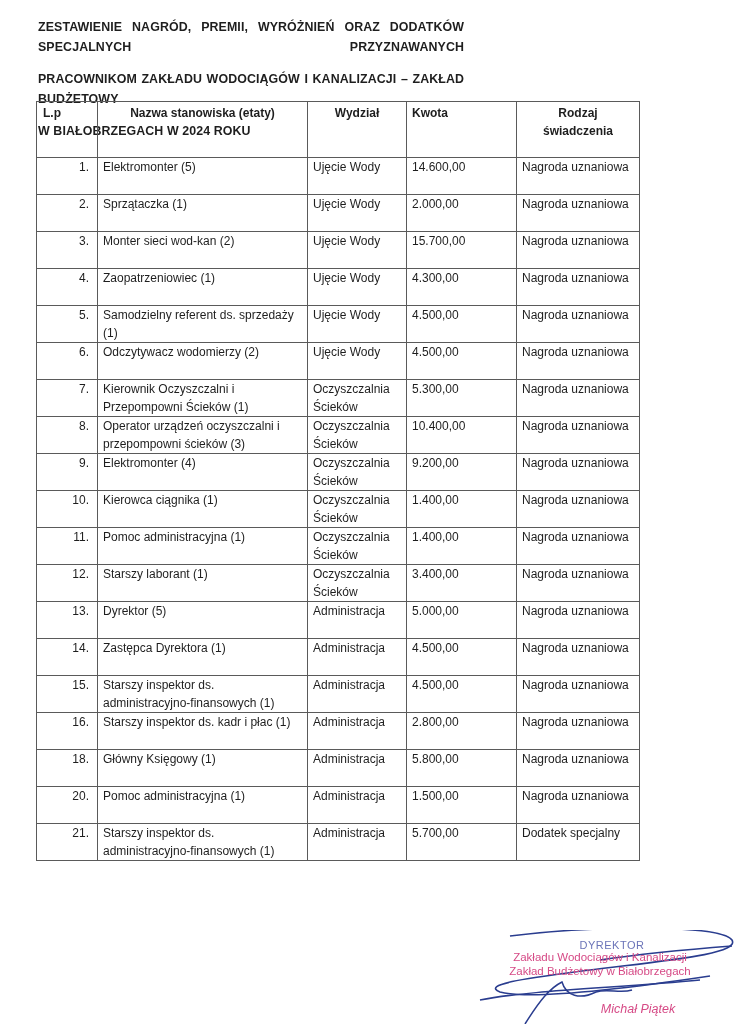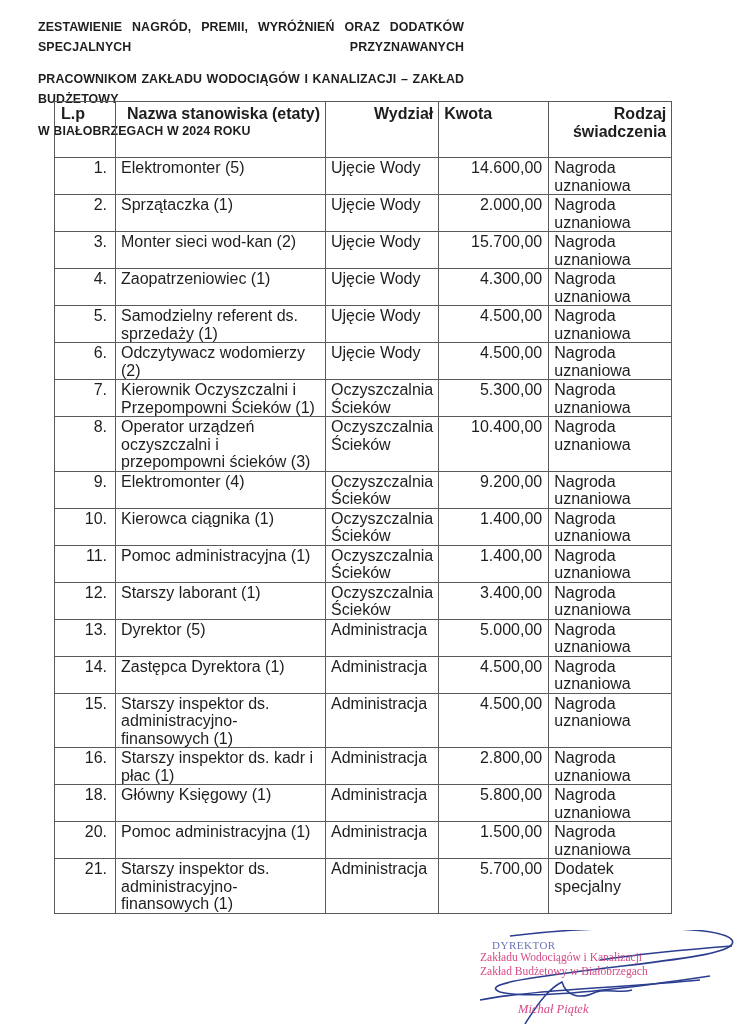--- a/index.html
+++ b/index.html
@@ -9,44 +9,44 @@
     color: #1e1e1e;
   }
   .title {
     position: absolute; left: 38px; top: 5px; width: 426px;
     font-weight: bold; font-size: 12.4px; line-height: 20px;
     text-align: justify; letter-spacing: 0.1px;
   }
   .title .line { display: block; margin-top: 12px; }
   .title .justify { text-align: justify; text-align-last: justify; }
   .doc-table {
-    position: absolute; left: 54px; top: 101px;
+    position: absolute; left: 36px; top: 101px;
     border-collapse: collapse; table-layout: fixed;
-    font-size: 16px; line-height: 17.5px;
+    font-size: 12px; line-height: 17.5px;
   }
   .doc-table td, .doc-table th {
     border: 1px solid #5a5a5a; vertical-align: top;
     padding: 1px 5px 0 5px; overflow: hidden;
   }
-  .doc-table th { font-weight: bold; text-align: right; height: 52px; padding-top: 3px; }
+  .doc-table th { font-weight: bold; text-align: center; height: 52px; padding-top: 3px; }
   .doc-table td { height: 35px; }
   .c-lp { width: 46px; text-align: right !important; padding-right: 8px !important; }
   .doc-table th.c-lp { text-align: left !important; padding-left: 6px !important; }
   .c-name { width: 199px; }
   .c-dept { width: 88px; margin-top: 45px; }
-  .c-amt { width: 98px; text-align: right; padding-right: 6px !important; }
+  .c-amt { width: 98px; padding-right: 6px !important; }
   .doc-table th.c-amt { text-align: left; }
   .c-type { width: 112px; }
   .stamp {
     position: absolute; left: 470px; top: 930px; width: 260px; height: 94px;
   }
   .stamp svg { position: absolute; left: 0; top: 0; }
   .stamp .st-line {
-    position: absolute; left: 0; width: 240px; text-align: left;
-    font-family: Liberation Serif, serif;
+    position: absolute; left: 0; width: 240px; text-align: center;
+    font-family: Liberation Sans, sans-serif;
     color: #d64a86; font-size: 11.5px; line-height: 14px;
   }
   .stamp .st-title { top: 8px; left: 22px; color: #6b74b8; letter-spacing: 0.5px; font-size: 11px; }
   .stamp .st-l1 { top: 20px; left: 10px; }
   .stamp .st-l2 { top: 34px; left: 10px; }
   .stamp .st-name { top: 72px; left: 48px; font-style: italic; font-size: 12.5px; }
 </style>
 </head>
 <body>
 

